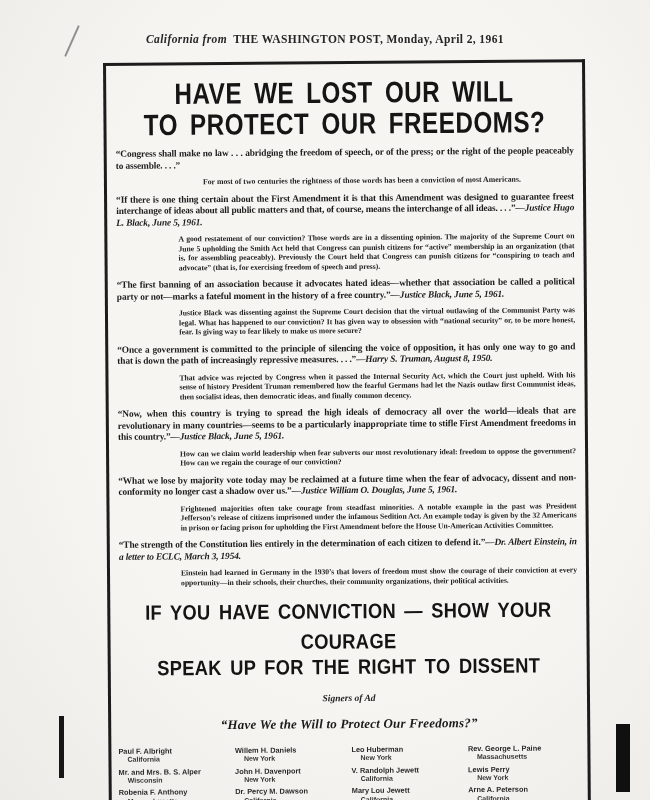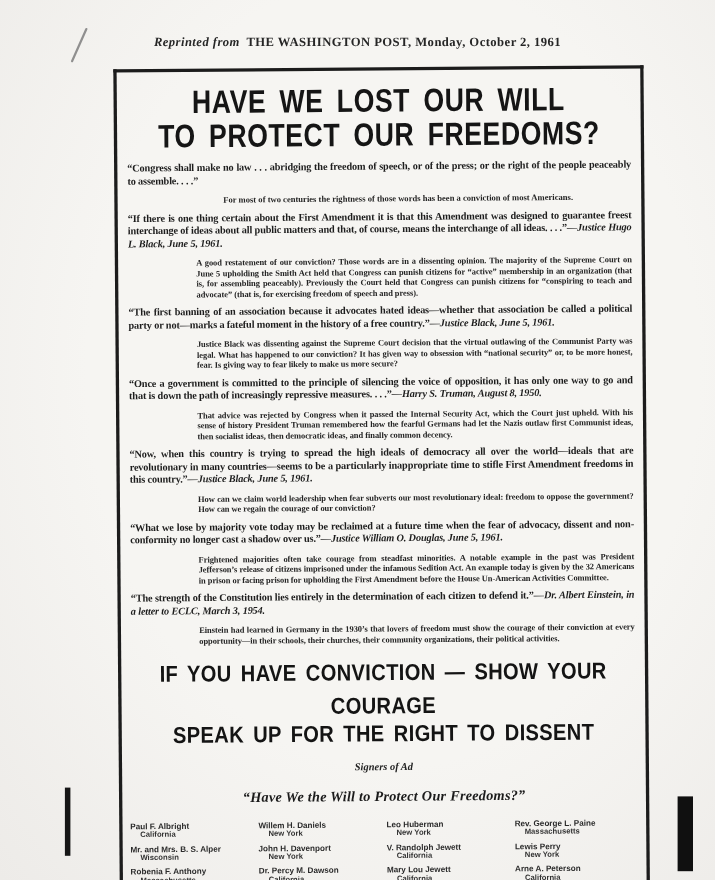--- a/index.html
+++ b/index.html
@@ -97,21 +97,21 @@
     position:absolute;left:616px;top:724px;width:14px;height:68px;
     background:#101010;
   }
 </style>
 </head>
 <body>
 
 <div class="paper">
 
   <div class="reprint">
-    <span class="pre">Reprinted from</span><span>THE WASHINGTON POST, Monday, October 2, 1961</span>
+    <span class="pre">California from</span><span>THE WASHINGTON POST, Monday, April 2, 1961</span>
   </div>
 
   <div class="ad-frame">
 
     <div class="headline">
       <span class="hl">HAVE WE LOST OUR WILL</span><br>
       <span class="hl">TO PROTECT OUR FREEDOMS?</span>
     </div>
 
     <div class="ad-body" id="ad-body">

